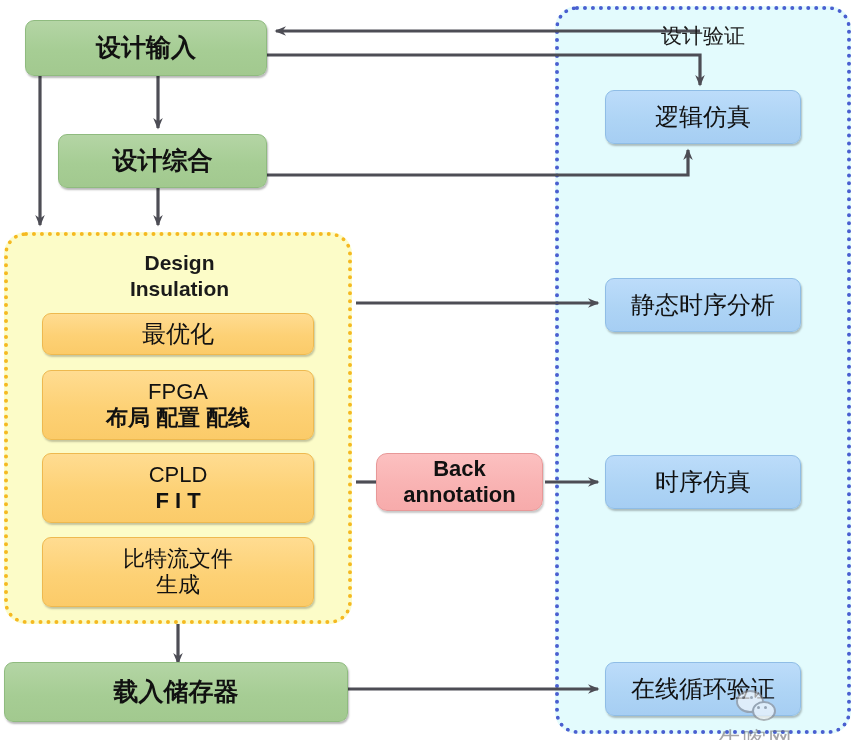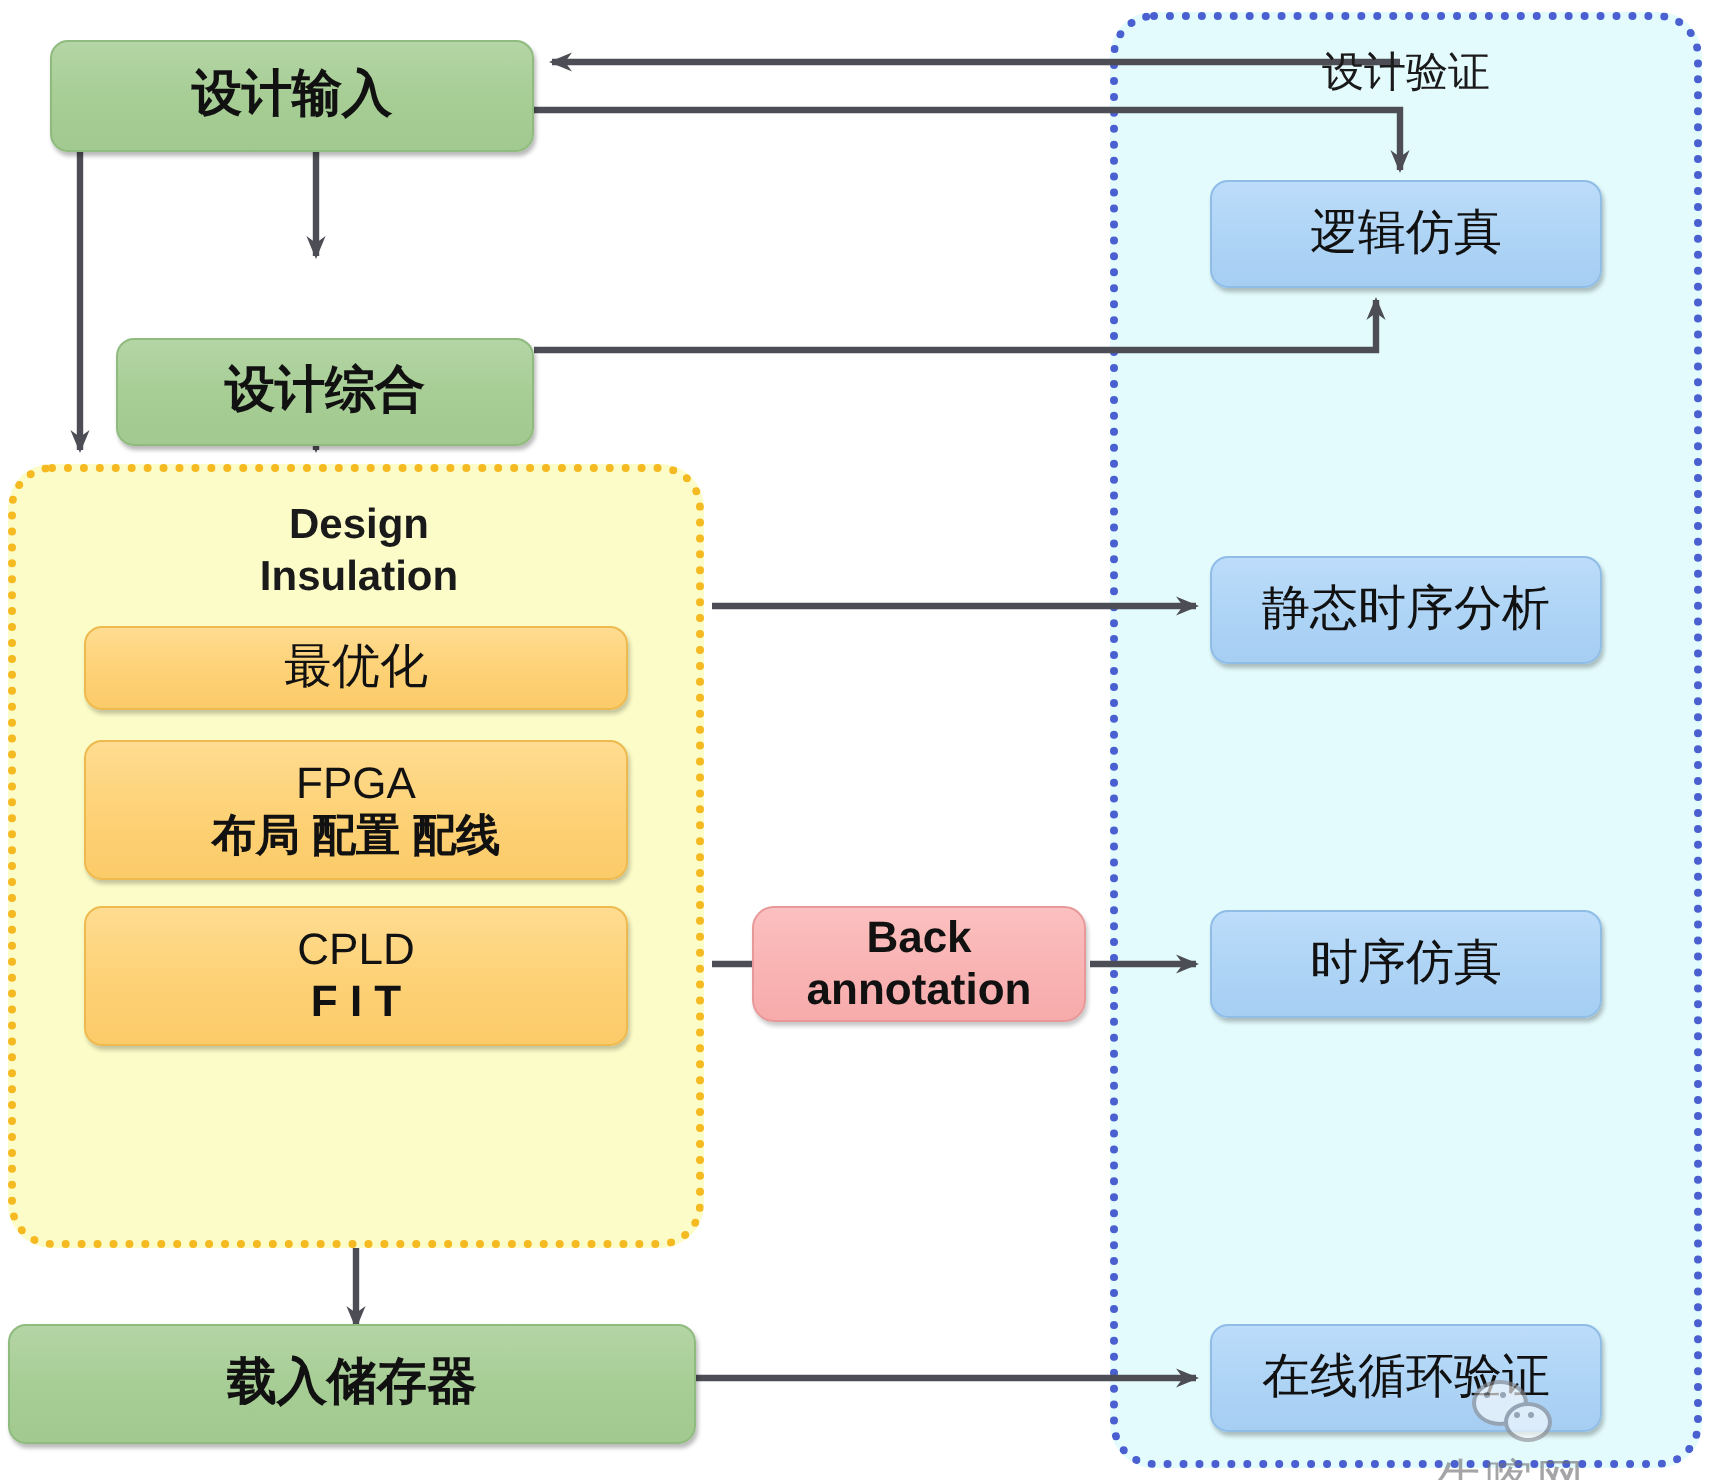--- a/index.html
+++ b/index.html
@@ -162,21 +162,21 @@
       <path d="M356,482 L378,482"></path>
 
       <path d="M348,689 L598,689" marker-end="url(#ah)"></path>
     </g>
   </svg>
 
   <div class="node node-green" style="left:25px; top:20px; width:242px; height:56px;">
     <span>设计输入</span>
   </div>
 
-  <div class="node node-green" style="left:58px; top:134px; width:209px; height:54px;margin-top:35px;">
+  <div class="node node-green" style="left:58px; top:134px; width:209px; height:54px;">
     <span>设计综合</span>
   </div>
 
   <div class="node node-green" style="left:4px; top:662px; width:344px; height:60px;">
     <span>载入储存器</span>
   </div>
 
   <div class="panel-title panel-title-bold" style="left:4px; top:250px; width:351px;">
     <div>Design</div>
     <div>Insulation</div>
@@ -193,20 +193,26 @@
     </div>
   </div>
 
   <div class="node node-orange" style="left:42px; top:453px; width:272px; height:70px;">
     <div>
       <div>CPLD</div>
       <div style="font-weight:bold;">F I T</div>
     </div>
   </div>
 
+  <div class="node node-orange" style="left:42px; top:537px; width:272px; height:70px;">
+    <div>
+      <div>比特流文件</div>
+      <div>生成</div>
+    </div>
+  </div>
 
   <div class="node node-pink" style="left:376px; top:453px; width:167px; height:58px;">
     <div>
       <div>Back</div>
       <div>annotation</div>
     </div>
   </div>
 
   <div class="panel-title" style="left:580px; top:22px; width:246px;">设计验证</div>
 

